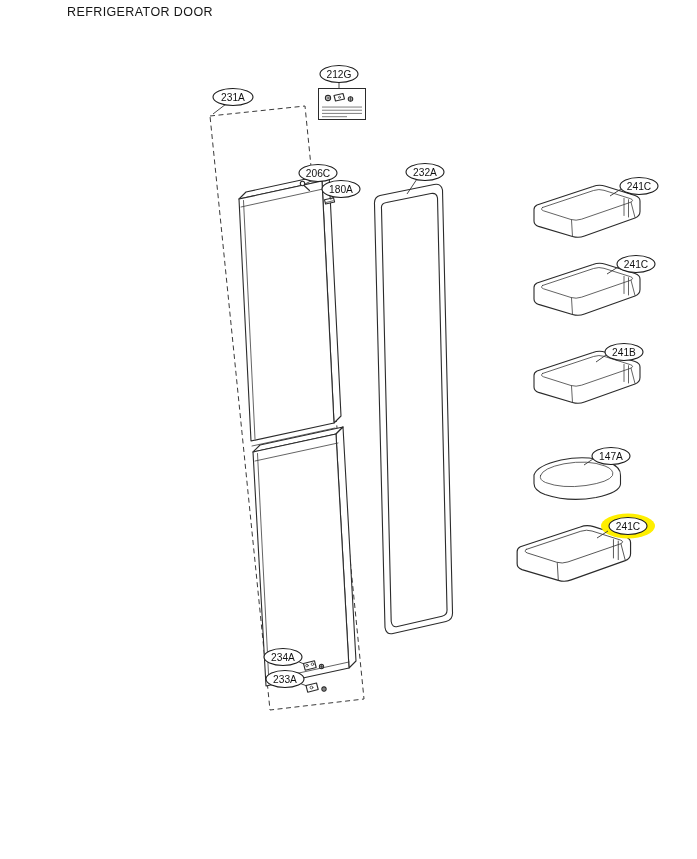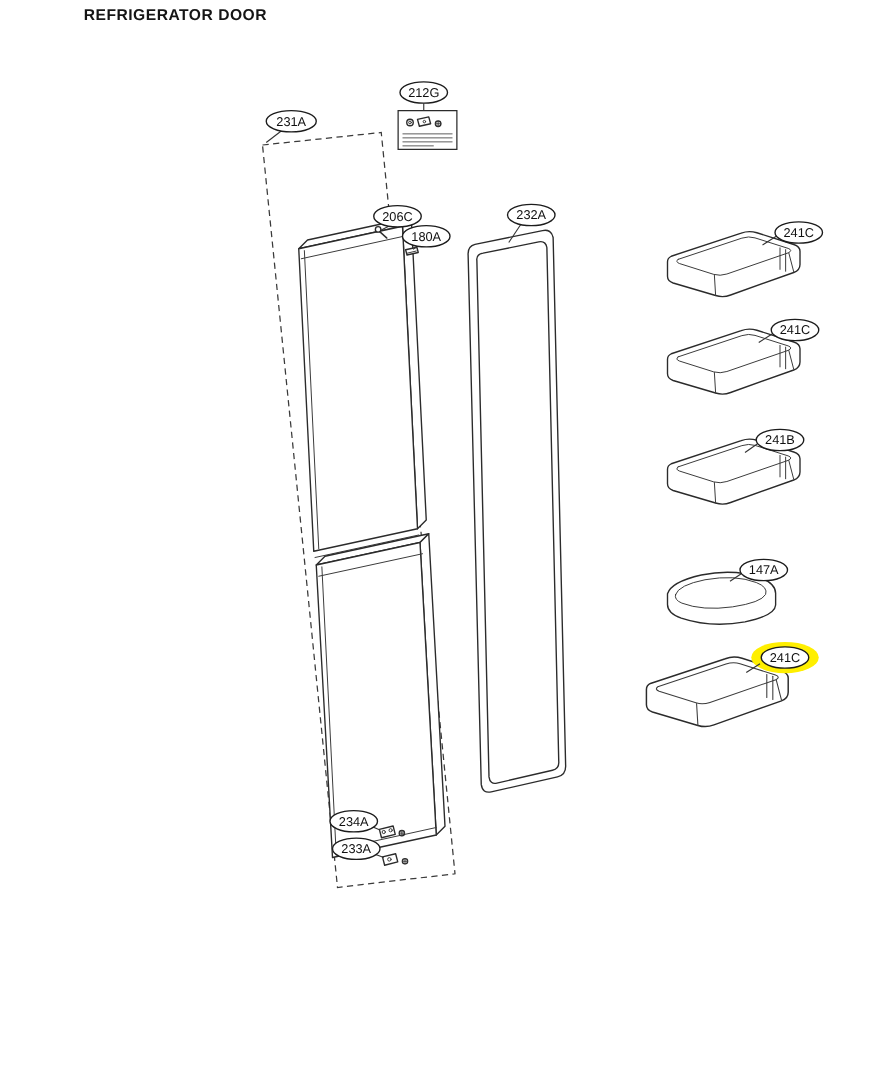--- a/index.html
+++ b/index.html
@@ -2,21 +2,21 @@
 <html style="--ink: #2b2b2b;"><head>
 <meta charset="utf-8">
 <style>
   :root { --ink:#2b2b2b; }
   html,body { margin:0; padding:0; background:#ffffff; }
   body { width:697px; height:859px; overflow:hidden; font-family:"Liberation Sans",sans-serif; }
   .stage { position:relative; width:697px; height:859px; background:#fff; }
   .page-title {
     position:absolute; left:67px; top:5px;
     font-family:"Liberation Sans",sans-serif;
-    font-size:12.5px; font-weight:700; letter-spacing:.4px; color:#151515;
+    font-size:12.5px; font-weight:400; letter-spacing:.4px; color:#151515;
     white-space:nowrap;
   }
   svg { position:absolute; left:0; top:0; }
   .face   { fill:#ffffff; stroke:var(--ink); stroke-width:1.1; stroke-linejoin:round; }
   .ink    { fill:none; stroke:var(--ink); stroke-width:1.1; stroke-linejoin:round; stroke-linecap:round; }
   .thin   { fill:none; stroke:#3c3c3c; stroke-width:.8; stroke-linecap:round; }
   .dashed { fill:none; stroke:#3a3a3a; stroke-width:1; stroke-dasharray:5 3.5; }
   .leader { stroke:#333; stroke-width:.9; }
   .callout ellipse.ring { fill:#ffffff; stroke:#1c1c1c; stroke-width:1.1; }
   .callout text {

